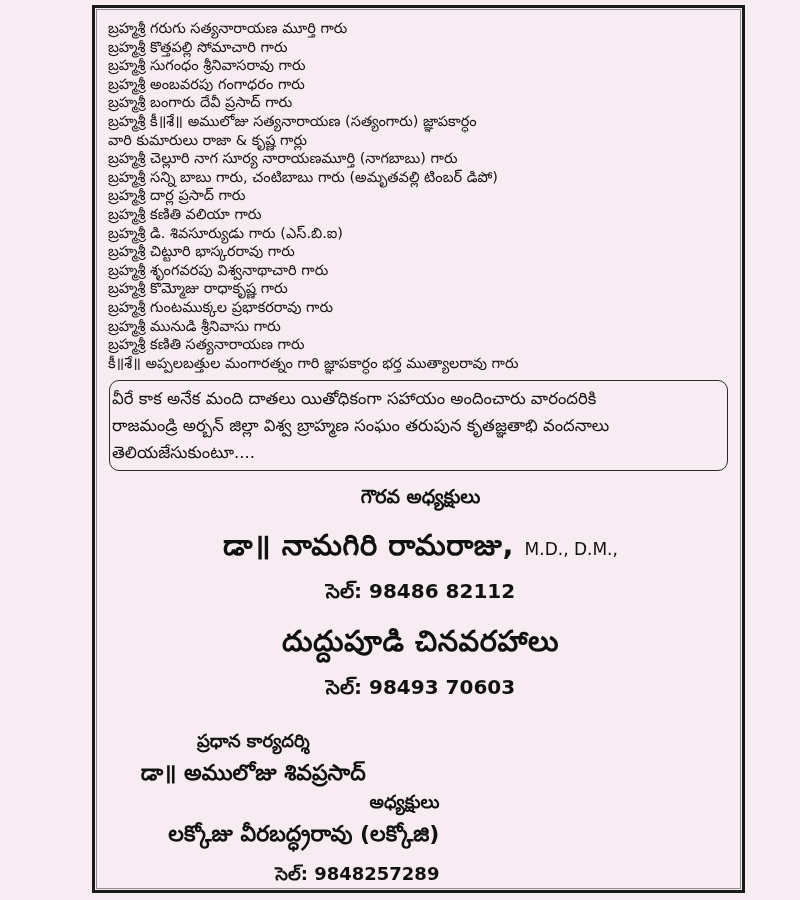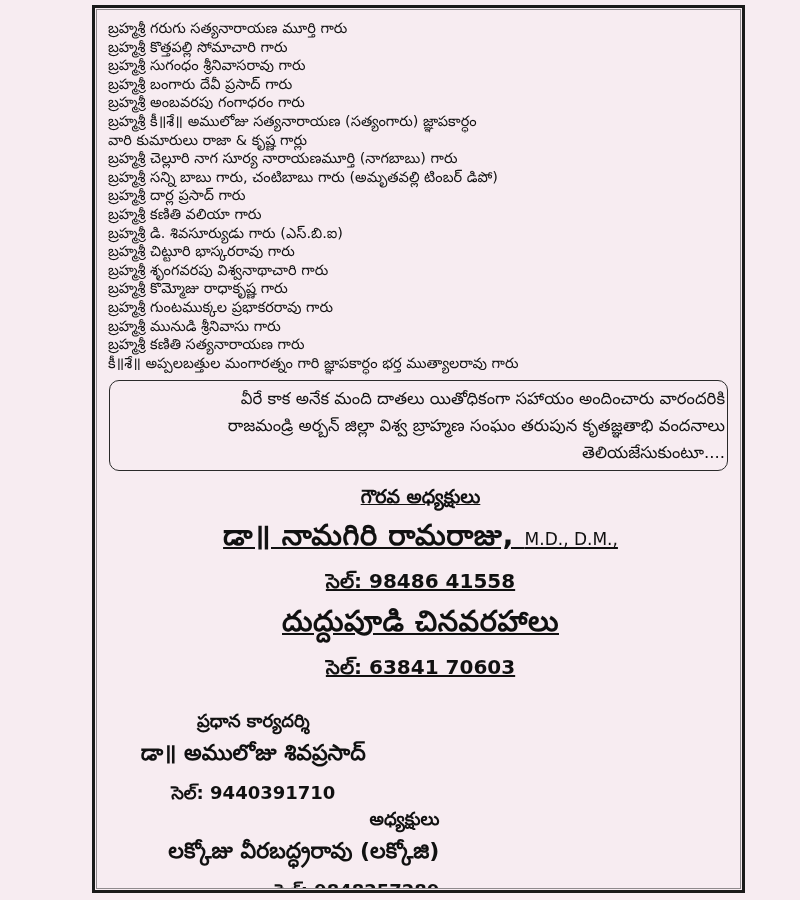--- a/index.html
+++ b/index.html
@@ -36,36 +36,36 @@
   .donor-line {
     font-size: 14.5px;
     line-height: 18.6px;
     white-space: nowrap;
     font-weight: 500;
   }
   .note-box {
     margin: 8px 8px 0 4px;
     border: 1.5px solid #2a2a2a;
     border-radius: 10px;
-    text-align: right;
+    text-align: left;
     font-size: 16.5px;
     line-height: 27px;
     padding: 4px 2px;
     font-weight: 500;
   }
-  .center { text-align: center; text-decoration: underline; }
+  .center { text-align: center; }
   .sec-title {
     font-size: 19px;
     font-weight: bold;
     margin-top: 14px;
   }
   .big-name {
     font-size: 29px;
     font-weight: bold;
-    margin-top: 6px;
+    margin-top: 16px;
     letter-spacing: 0.5px;
   }
   .degrees {
     font-size: 17px;
     font-weight: normal;
     letter-spacing: 0;
   }
   .phone {
     font-size: 20px;
     font-weight: bold;
@@ -86,22 +86,22 @@
 </head>
 <body>
 
 <div class="sheet">
   <div class="frame">
 
     <div class="donor-list">
         <div class="donor-line">బ్రహ్మశ్రీ గరుగు సత్యనారాయణ మూర్తి గారు</div>
         <div class="donor-line">బ్రహ్మశ్రీ కొత్తపల్లి సోమాచారి గారు</div>
         <div class="donor-line">బ్రహ్మశ్రీ సుగంధం శ్రీనివాసరావు గారు</div>
+        <div class="donor-line">బ్రహ్మశ్రీ అంబవరపు గంగాధరం గారు</div>
         <div class="donor-line">బ్రహ్మశ్రీ బంగారు దేవీ ప్రసాద్ గారు</div>
-        <div class="donor-line">బ్రహ్మశ్రీ అంబవరపు గంగాధరం గారు</div>
         <div class="donor-line">బ్రహ్మశ్రీ కీ॥శే॥ అములోజు సత్యనారాయణ (సత్యంగారు) జ్ఞాపకార్ధం</div>
         <div class="donor-line">వారి కుమారులు రాజా &amp; కృష్ణ గార్లు</div>
         <div class="donor-line">బ్రహ్మశ్రీ చెల్లూరి నాగ సూర్య నారాయణమూర్తి (నాగబాబు) గారు</div>
         <div class="donor-line">బ్రహ్మశ్రీ సన్ని బాబు గారు, చంటిబాబు గారు (అమృతవల్లి టింబర్ డిపో)</div>
         <div class="donor-line">బ్రహ్మశ్రీ దార్ల ప్రసాద్ గారు</div>
         <div class="donor-line">బ్రహ్మశ్రీ కణితి వలియా గారు</div>
         <div class="donor-line">బ్రహ్మశ్రీ డి. శివసూర్యుడు గారు (ఎస్.బి.ఐ)</div>
         <div class="donor-line">బ్రహ్మశ్రీ చిట్టూరి భాస్కరరావు గారు</div>
         <div class="donor-line">బ్రహ్మశ్రీ శృంగవరపు విశ్వనాథాచారి గారు</div>
         <div class="donor-line">బ్రహ్మశ్రీ కొమ్మోజు రాధాకృష్ణ గారు</div>
@@ -116,31 +116,30 @@
       <div>రాజమండ్రి అర్బన్ జిల్లా విశ్వ బ్రాహ్మణ సంఘం తరుపున కృతజ్ఞతాభి వందనాలు తెలియజేసుకుంటూ....</div>
     </div>
 
     <div class="center sec-title">గౌరవ అధ్యక్షులు</div>
 
     <div class="center big-name">
       <span>డా॥ నామగిరి రామరాజు,</span>
       <span class="degrees">M.D., D.M.,</span>
     </div>
 
-    <div class="center phone">సెల్: 98486 41558</div>
+    <div class="center phone">సెల్: 98486 82112</div>
 
     <div class="center big-name">దుద్దుపూడి చినవరహాలు</div>
 
-    <div class="center phone">సెల్: 63841 70603</div>
+    <div class="center phone">సెల్: 98493 70603</div>
 
     <div class="cols">
       <div class="col-left">
         <div class="col-title">ప్రధాన కార్యదర్శి</div>
         <div class="col-name">డా॥ అములోజు శివప్రసాద్</div>
-        <div class="col-phone">సెల్: 9440391710</div>
       </div>
       <div class="col-right">
         <div class="col-title">అధ్యక్షులు</div>
         <div class="col-name">లక్కోజు వీరబద్ధ్రరావు (లక్కోజి)</div>
         <div class="col-phone">సెల్: 9848257289</div>
       </div>
     </div>
 
     <div class="center tre-title">కోశాధికారి</div>
 

